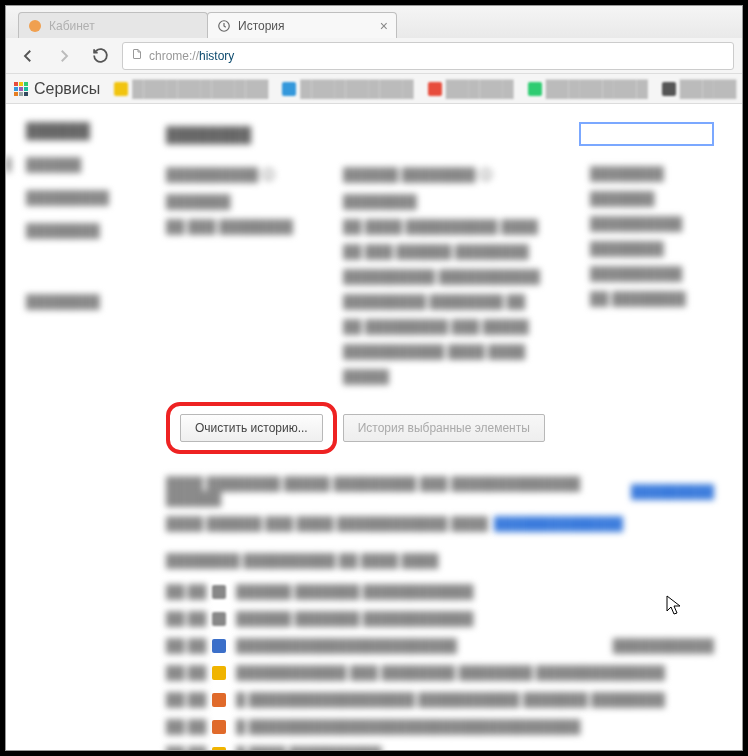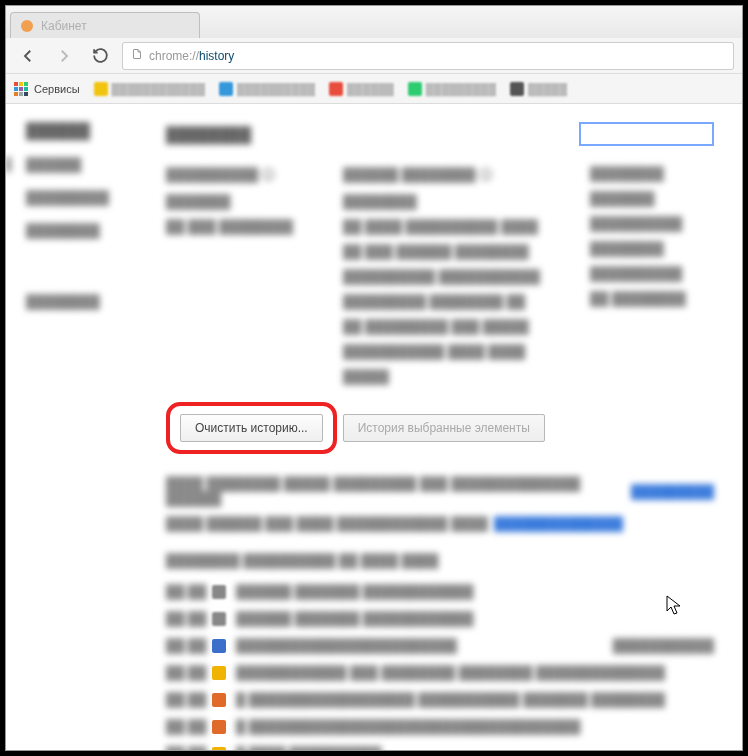--- a/index.html
+++ b/index.html
@@ -18,21 +18,21 @@
     border: 1px solid #999;
     display: flex;
     flex-direction: column;
   }
   
   .tabs-row {
     height: 32px;
     background: linear-gradient(#f5f5f5,#e9e9e9);
     display: flex;
     align-items: flex-end;
-    padding: 4px 4px 0 4px;
+    padding: 4px 4px 0 12px;
     gap: 0;
   }
   .tab {
     height: 26px;
     min-width: 190px;
     background: #f8f8f8;
     border: 1px solid #bfbfbf;
     border-bottom: none;
     border-radius: 4px 4px 0 0;
     display: flex;
@@ -91,21 +91,21 @@
   .url-bar .url-bold { color:#0c4a6e; }
   
   .bookmarks {
     height: 30px;
     background: #f5f5f5;
     border-bottom: 1px solid #dcdcdc;
     display: flex;
     align-items: center;
     padding: 0 8px;
     gap: 14px;
-    font-size: 11px;
+    font-size: 16px;
     color: #444;
   }
   .apps-icon {
     width: 14px; height: 14px;
     display: inline-grid;
     grid-template-columns: repeat(3,1fr);
     grid-template-rows: repeat(3,1fr);
     gap: 1px;
   }
   .apps-icon span:nth-child(1){background:#e74c3c}
@@ -210,20 +210,30 @@
 
   <div class="tabs-row">
     <div class="tab inactive">
       <span class="favicon">
         <svg width="14" height="14">
             <circle cx="7" cy="7" r="6" fill="#f0a050"></circle>
           </svg>
       </span>
       <span>Кабинет</span>
     </div>
+    <div class="tab">
+      <span class="favicon">
+        <svg width="14" height="14" viewBox="0 0 24 24" fill="none" stroke="#666" stroke-width="2">
+          <circle cx="12" cy="12" r="9"></circle>
+            <path d="M12 7v5l3 2"></path>
+        </svg>
+      </span>
+      <span>История</span>
+      <span class="close">×</span>
+    </div>
   </div>
 
   <div class="toolbar">
     <div class="nav-btn">
       <svg width="18" height="18" viewBox="0 0 24 24" fill="none" stroke="#555" stroke-width="2.5">
           <path d="M15 5l-7 7 7 7"></path>
         </svg>
     </div>
     <div class="nav-btn disabled">
       <svg width="18" height="18" viewBox="0 0 24 24" fill="none" stroke="#bbb" stroke-width="2.5">

